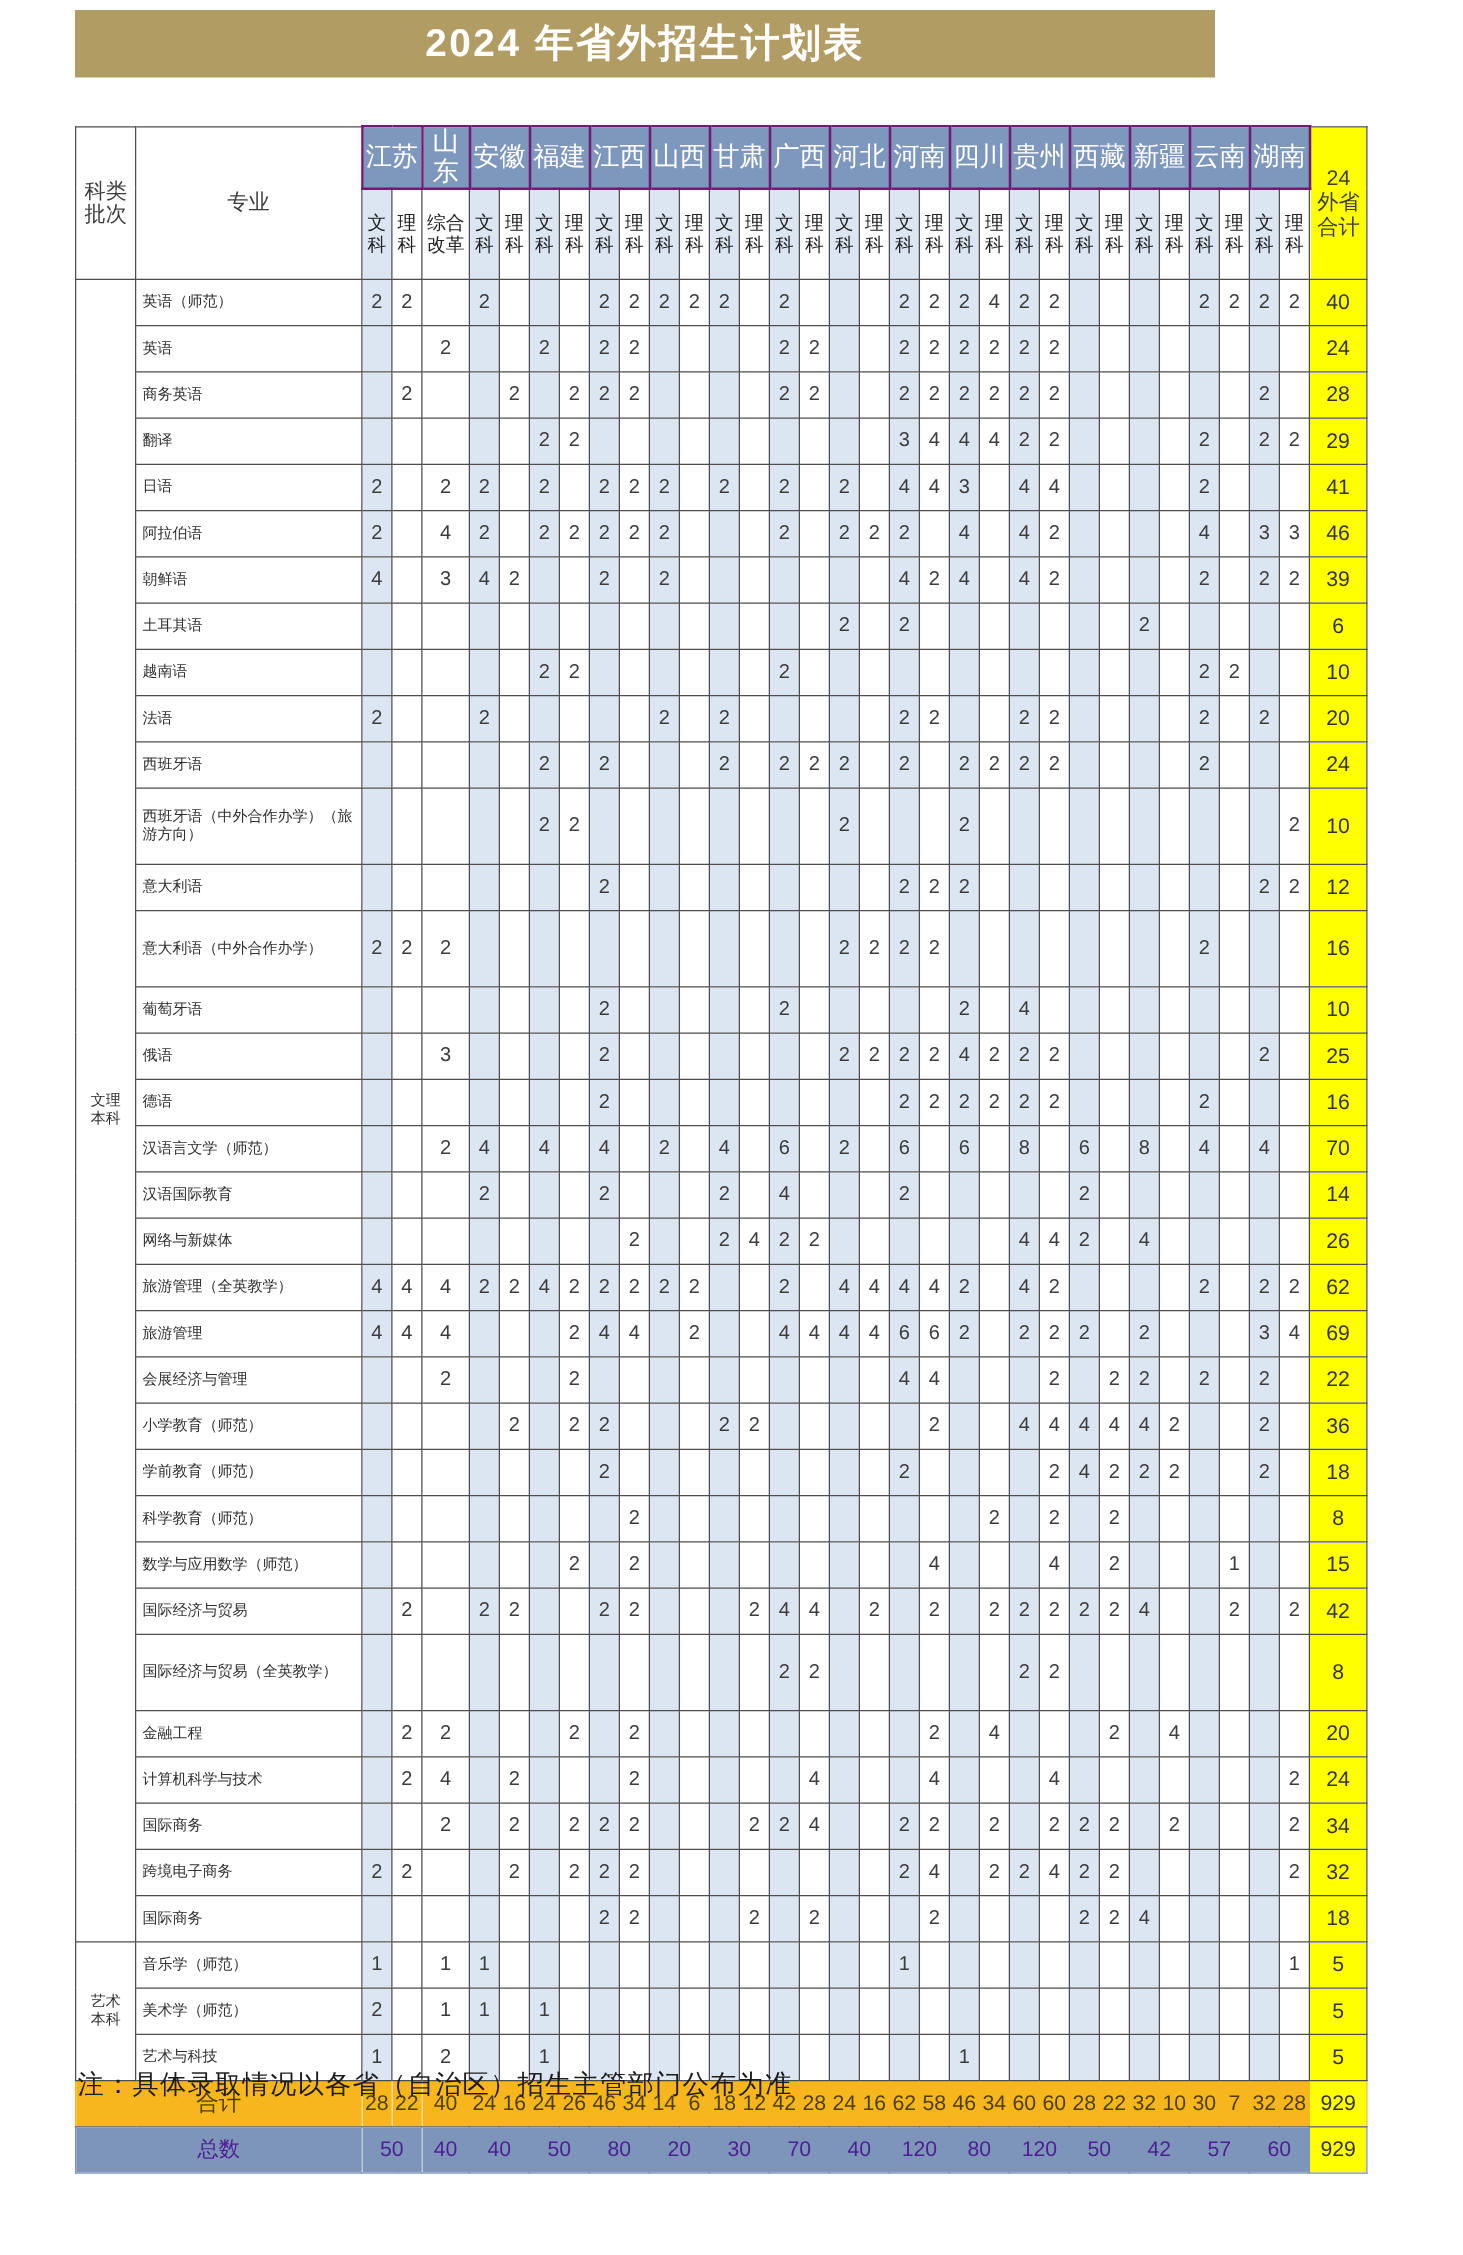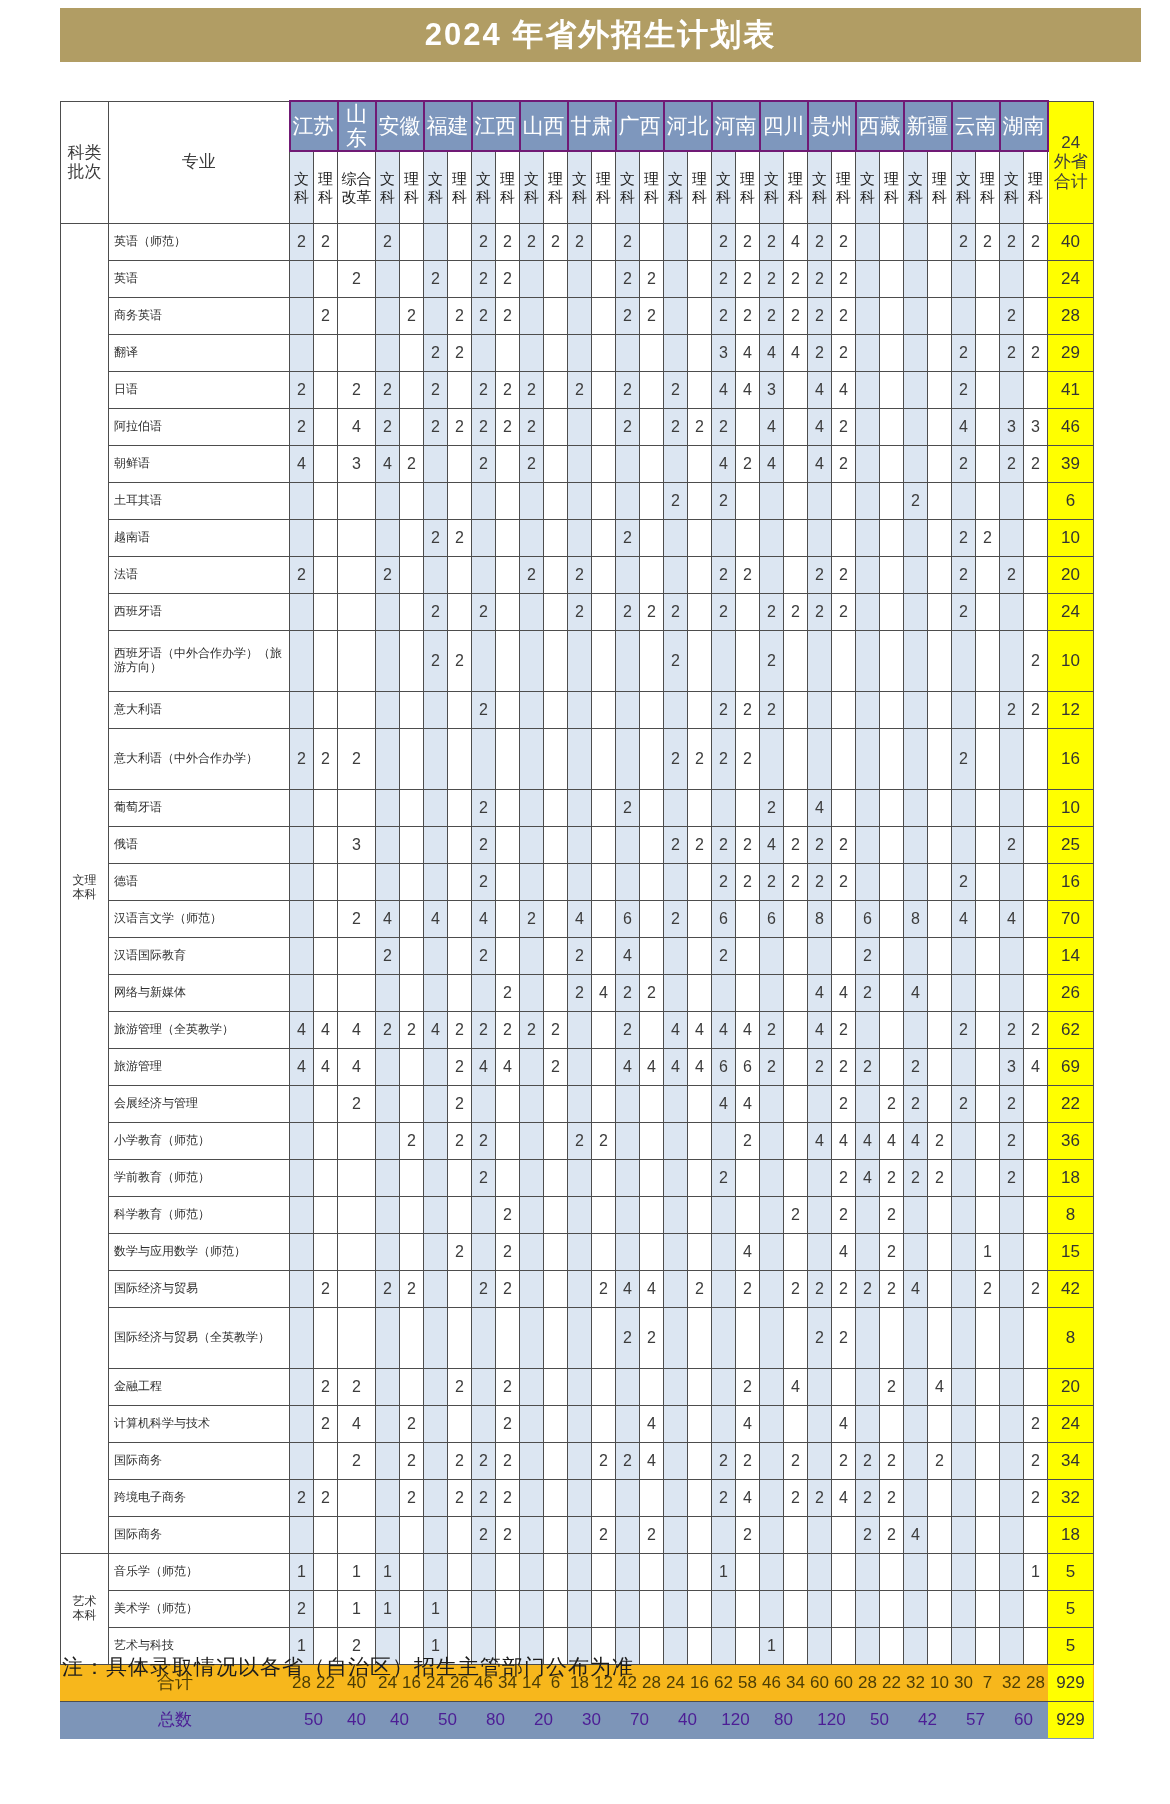--- a/index.html
+++ b/index.html
@@ -2,21 +2,21 @@
 <html style="--c-title: #b19d64; --c-head: #7e97bd; --c-wen: #dce6f2; --c-yellow: #ffff00; --c-gold: #f7b71c; --c-slate: #7d95b8;"><head>
 <meta charset="utf-8">
 <style>
   :root{
     --c-title:#b19d64; --c-head:#7e97bd; --c-wen:#dce6f2; --c-li:#ffffff;
     --c-yellow:#ffff00; --c-gold:#f7b71c; --c-slate:#7d95b8; --c-border:#4d4d4d;
     --c-text:#3c3c3c;
   }
   html,body{margin:0;padding:0;background:#ffffff;}
   body{width:1170px;height:1804px;position:relative;font-family:"Liberation Sans",sans-serif;color:var(--c-text);}
-  .title-bar{position:absolute;left:60px;top:8px;width:1081px;height:54px;background:var(--c-title);
+  .title-bar{position:absolute;left:60px;top:8px;width:912px;height:54px;background:var(--c-title);
     display:flex;align-items:center;justify-content:center;}
   .title-bar span{color:#ffffff;font-size:31px;font-weight:bold;letter-spacing:2px;}
   .tbl-wrap{position:absolute;left:60px;top:100px;}
   table{border-collapse:collapse;table-layout:fixed;}
   td,th{border:1px solid var(--c-border);padding:0;text-align:center;vertical-align:middle;
     font-size:16px;font-weight:normal;line-height:1.15;overflow:hidden;}
   tr.h-prov th{background:var(--c-head);color:#ffffff;font-size:21px;border:2px solid #701a75;}
   tr.h-prov th.corner{background:#ffffff;color:var(--c-text);border:1px solid var(--c-border);font-size:17px;}
   tr.h-sub th{font-size:15px;color:#222;}
   th.wen, td.wen{background:var(--c-wen);}

